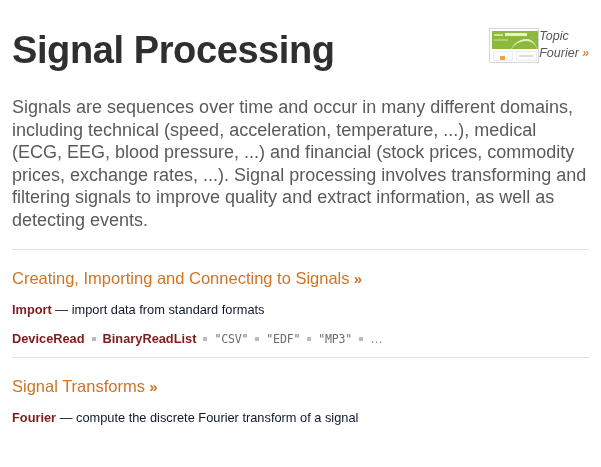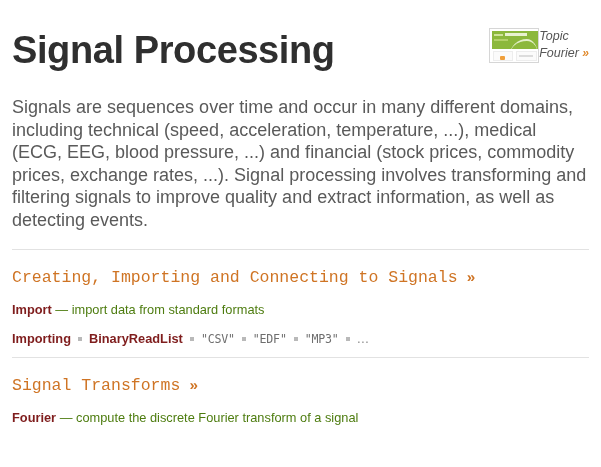--- a/index.html
+++ b/index.html
@@ -145,21 +145,21 @@
   }
   .section {
     padding-top: 8px;
   }
   h2.section-title {
     margin: 9px 0 10px 0;
     font-size: 16.5px;
     line-height: 22px;
     font-weight: normal;
     color: #cf7424;
-    font-family: Liberation Mono, monospace;
+    font-family: Liberation Sans, sans-serif;
     cursor: pointer;
   }
   h2.section-title .arrow {
     font-weight: bold;
     font-size: 15px;
   }
 
   .fn-line {
     font-size: 12.8px;
     line-height: 20px;
@@ -171,21 +171,21 @@
 
   a.fn {
     color: #7f1d1d;
     font-weight: bold;
     text-decoration: none;
     font-size: 12.8px;
     font-family: "Liberation Sans", sans-serif;
   }
 
   .desc {
-    color: #4d7c0f;
+    color: #0f172a;
   }
 
   .sq {
     display: inline-block;
     width: 4px;
     height: 4px;
     background: #b9b9b9;
     vertical-align: 2px;
     margin: 0 7px;
   }
@@ -232,21 +232,21 @@
 
   <div class="intro">
     <p class="body-text">Signals are sequences over time and occur in many different domains, including technical (speed, acceleration, temperature, ...), medical (ECG, EEG, blood pressure, ...) and financial (stock prices, commodity prices, exchange rates, ...). Signal processing involves transforming and filtering signals to improve quality and extract information, as well as detecting events.</p>
   </div>
 
   <div id="sections-host">
       <hr class="sep">
       <div class="section">
         <h2 class="section-title"><span>Creating, Importing and Connecting to Signals</span><span class="arrow"> »</span></h2>
         <div class="fn-line"><a class="fn" href="#">Import</a><span class="desc"> — import data from standard formats</span></div>
-        <div class="fn-line"><a class="fn" href="#">Importing</a><span class="sq"></span><a class="fn" href="#">BinaryReadList</a><span class="sq"></span><span class="strlit">"CSV"</span><span class="sq"></span><span class="strlit">"EDF"</span><span class="sq"></span><span class="strlit">"MP3"</span><span class="sq"></span><span class="ellip">…</span></div>
+        <div class="fn-line"><a class="fn" href="#">DeviceRead</a><span class="sq"></span><a class="fn" href="#">BinaryReadList</a><span class="sq"></span><span class="strlit">"CSV"</span><span class="sq"></span><span class="strlit">"EDF"</span><span class="sq"></span><span class="strlit">"MP3"</span><span class="sq"></span><span class="ellip">…</span></div>
       </div>
       <hr class="sep">
       <div class="section">
         <h2 class="section-title"><span>Signal Transforms</span><span class="arrow"> »</span></h2>
         <div class="fn-line"><a class="fn" href="#">Fourier</a><span class="desc"> — compute the discrete Fourier transform of a signal</span></div>
       </div>
     </div>
 
 </div>
 

